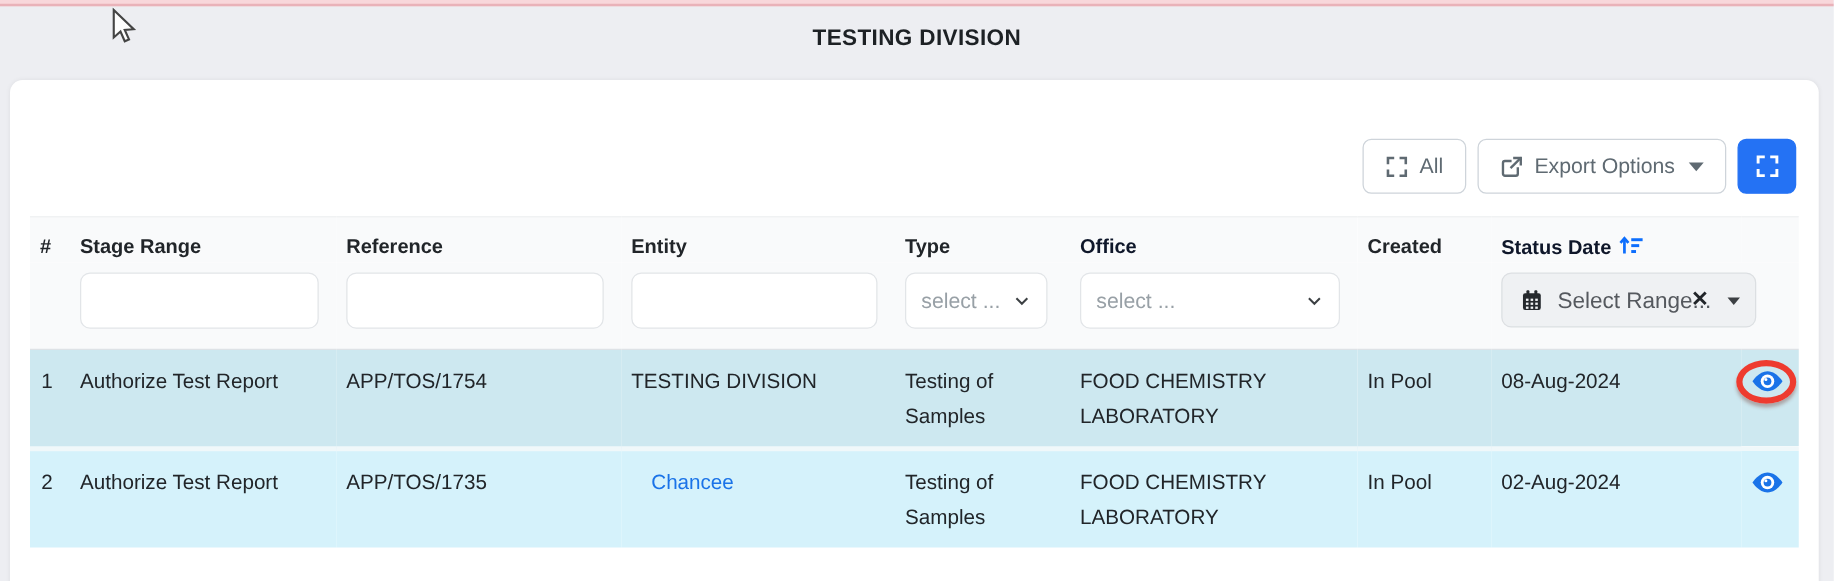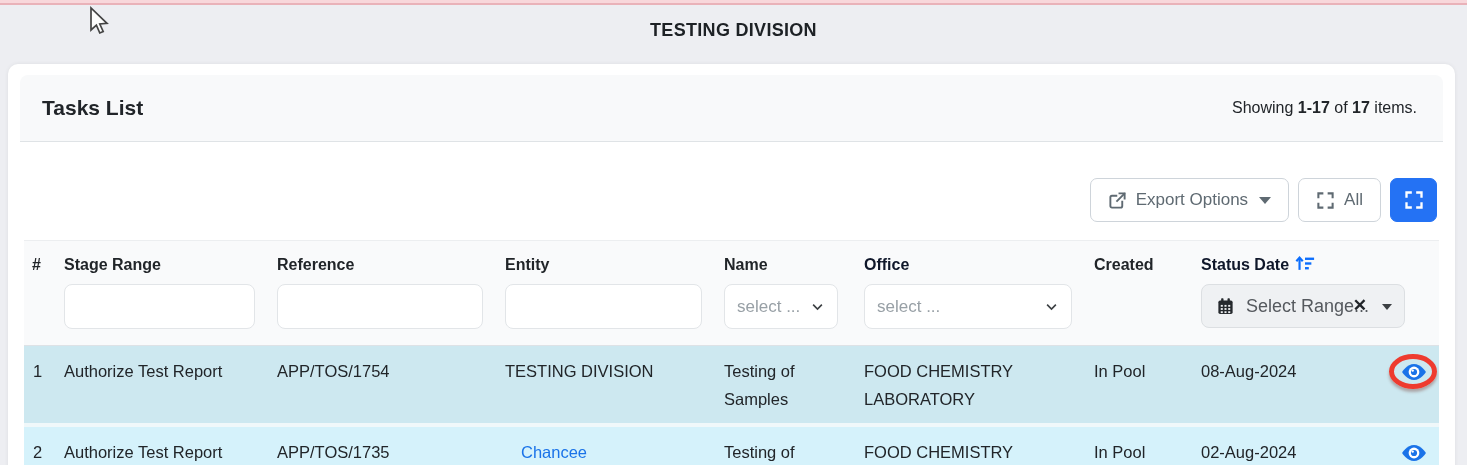--- a/index.html
+++ b/index.html
@@ -99,43 +99,39 @@
 <div class="app-header">
   <div class="app-title">TESTING DIVISION</div>
 </div>
 
 <svg class="cursor" width="24" height="32" viewBox="0 0 24 32">
   <path d="M3 2 L3 24 L8.4 19.2 L11.8 27 L15.2 25.5 L11.8 18 L19 17.4 Z" fill="#fdfdfd" stroke="#444" stroke-width="1.7"></path>
 </svg>
 
 <div class="card">
 
-  <div class="card-header">
-    <div class="panel-title">Tasks List</div>
-    <div class="showing"><span>Showing </span><b>1-17</b><span> of </span><b>17</b><span> items.</span></div>
-  </div>
 
   <div class="toolbar">
+    <button class="btn">
+      <svg class="icon" width="19" height="19" viewBox="0 0 24 24" fill="none" stroke="#5f6a72" stroke-width="2.6" stroke-linecap="square">
+        <path d="M3 8V3h5"></path>
+          <path d="M16 3h5v5"></path>
+          <path d="M21 16v5h-5"></path>
+          <path d="M8 21H3v-5"></path>
+      </svg>
+      <span>All</span>
+    </button>
     <button class="btn">
       <svg class="icon" width="19" height="19" viewBox="0 0 24 24" fill="none" stroke="#5f6a72" stroke-width="2.4" stroke-linecap="square">
         <path d="M18 13.5V19a2 2 0 0 1-2 2H5a2 2 0 0 1-2-2V8a2 2 0 0 1 2-2h5.5"></path>
         <path d="M14.5 3H21v6.5"></path>
           <path d="M20.5 3.5 11.5 12.5"></path>
       </svg>
       <span>Export Options</span>
       <span class="caret-down"></span>
-    </button>
-    <button class="btn">
-      <svg class="icon" width="19" height="19" viewBox="0 0 24 24" fill="none" stroke="#5f6a72" stroke-width="2.6" stroke-linecap="square">
-        <path d="M3 8V3h5"></path>
-          <path d="M16 3h5v5"></path>
-          <path d="M21 16v5h-5"></path>
-          <path d="M8 21H3v-5"></path>
-      </svg>
-      <span>All</span>
     </button>
     <button class="btn btn-primary">
       <svg class="icon" width="20" height="20" viewBox="0 0 24 24" fill="none" stroke="#ffffff" stroke-width="2.8" stroke-linecap="square">
         <path d="M3 8V3h5"></path>
           <path d="M16 3h5v5"></path>
           <path d="M21 16v5h-5"></path>
           <path d="M8 21H3v-5"></path>
       </svg>
     </button>
   </div>
@@ -151,21 +147,21 @@
         <col style="width:107px">
         <col style="width:200px">
         <col style="width:46px">
     </colgroup>
     <thead>
       <tr class="labels">
         <th>#</th>
         <th>Stage Range</th>
         <th>Reference</th>
         <th>Entity</th>
-        <th>Name</th>
+        <th>Type</th>
         <th class="link-col"><span>Office</span></th>
         <th>Created</th>
         <th class="link-col"><span>Status Date</span><svg class="sort-icon" width="20" height="17" viewBox="0 0 22 18">
               <g fill="none" stroke="#0d6efd" stroke-width="2.4">
                 <path d="M5 16V3"></path>
                 <path d="M1.5 6.5 5 2.5l3.5 4"></path>
               </g>
               <g fill="#0d6efd">
                 <rect x="11" y="2.5" width="10" height="2.6"></rect>
                 <rect x="11" y="7.7" width="7" height="2.6"></rect>

